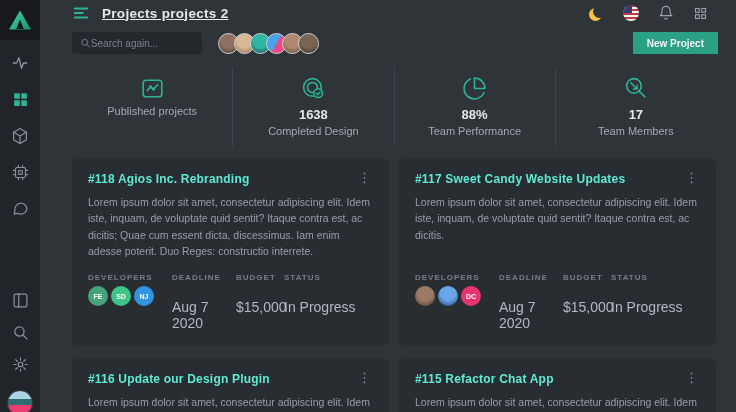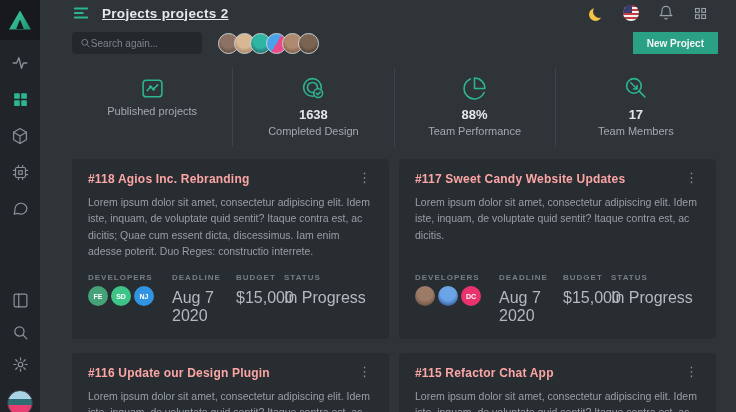--- a/index.html
+++ b/index.html
@@ -84,26 +84,26 @@
   .stat-icon { color:#2cb58e; height:26px; display:flex; justify-content:center; }
   .stat-value { font-size:13px; font-weight:700; color:#e4e7ea; margin-top:5px; }
   .stat-label { font-size:11px; color:#a3a9af; margin-top:3px; }
   
   .cards { display:grid; grid-template-columns:1fr 1fr; gap:14px 10px; margin:12px 20px 0 32px; }
   .card {
     background:#282d31; border-radius:4px; padding:13px 16px 14px;
     display:flex; flex-direction:column;
   }
   .card-head { display:flex; align-items:flex-start; }
-  .card-title { font-size:12px; font-weight:700; color:#fca5a5; letter-spacing:.2px; }
+  .card-title { font-size:12px; font-weight:700; color:#5eead4; letter-spacing:.2px; }
   .card-menu { margin-left:auto; color:#8a9199; font-size:13px; line-height:12px; cursor:pointer; padding:0 2px; }
   .card-desc { font-size:10.5px; line-height:1.55; color:#989ea4; margin-top:8px; }
   .card-foot { display:grid; grid-template-columns:84px 64px 48px 1fr; margin-top:auto; padding-top:14px; }
   .foot-label { font-size:8px; letter-spacing:1px; color:#767d84; font-weight:700; }
-  .foot-value { font-size:16px; color:#b3b9bf; margin-top:7px; }
+  .foot-value { font-size:14px; color:#b3b9bf; margin-top:17px; }
   .dev-avatars { display:flex; gap:3px; margin-top:4px; }
   .dev-avatars .avatar { width:20px; height:20px; }
 </style>
 </head>
 <body>
 
 <aside class="sidebar">
   <div class="logo-box">
     <span class="logo-tri"></span>
   </div>

